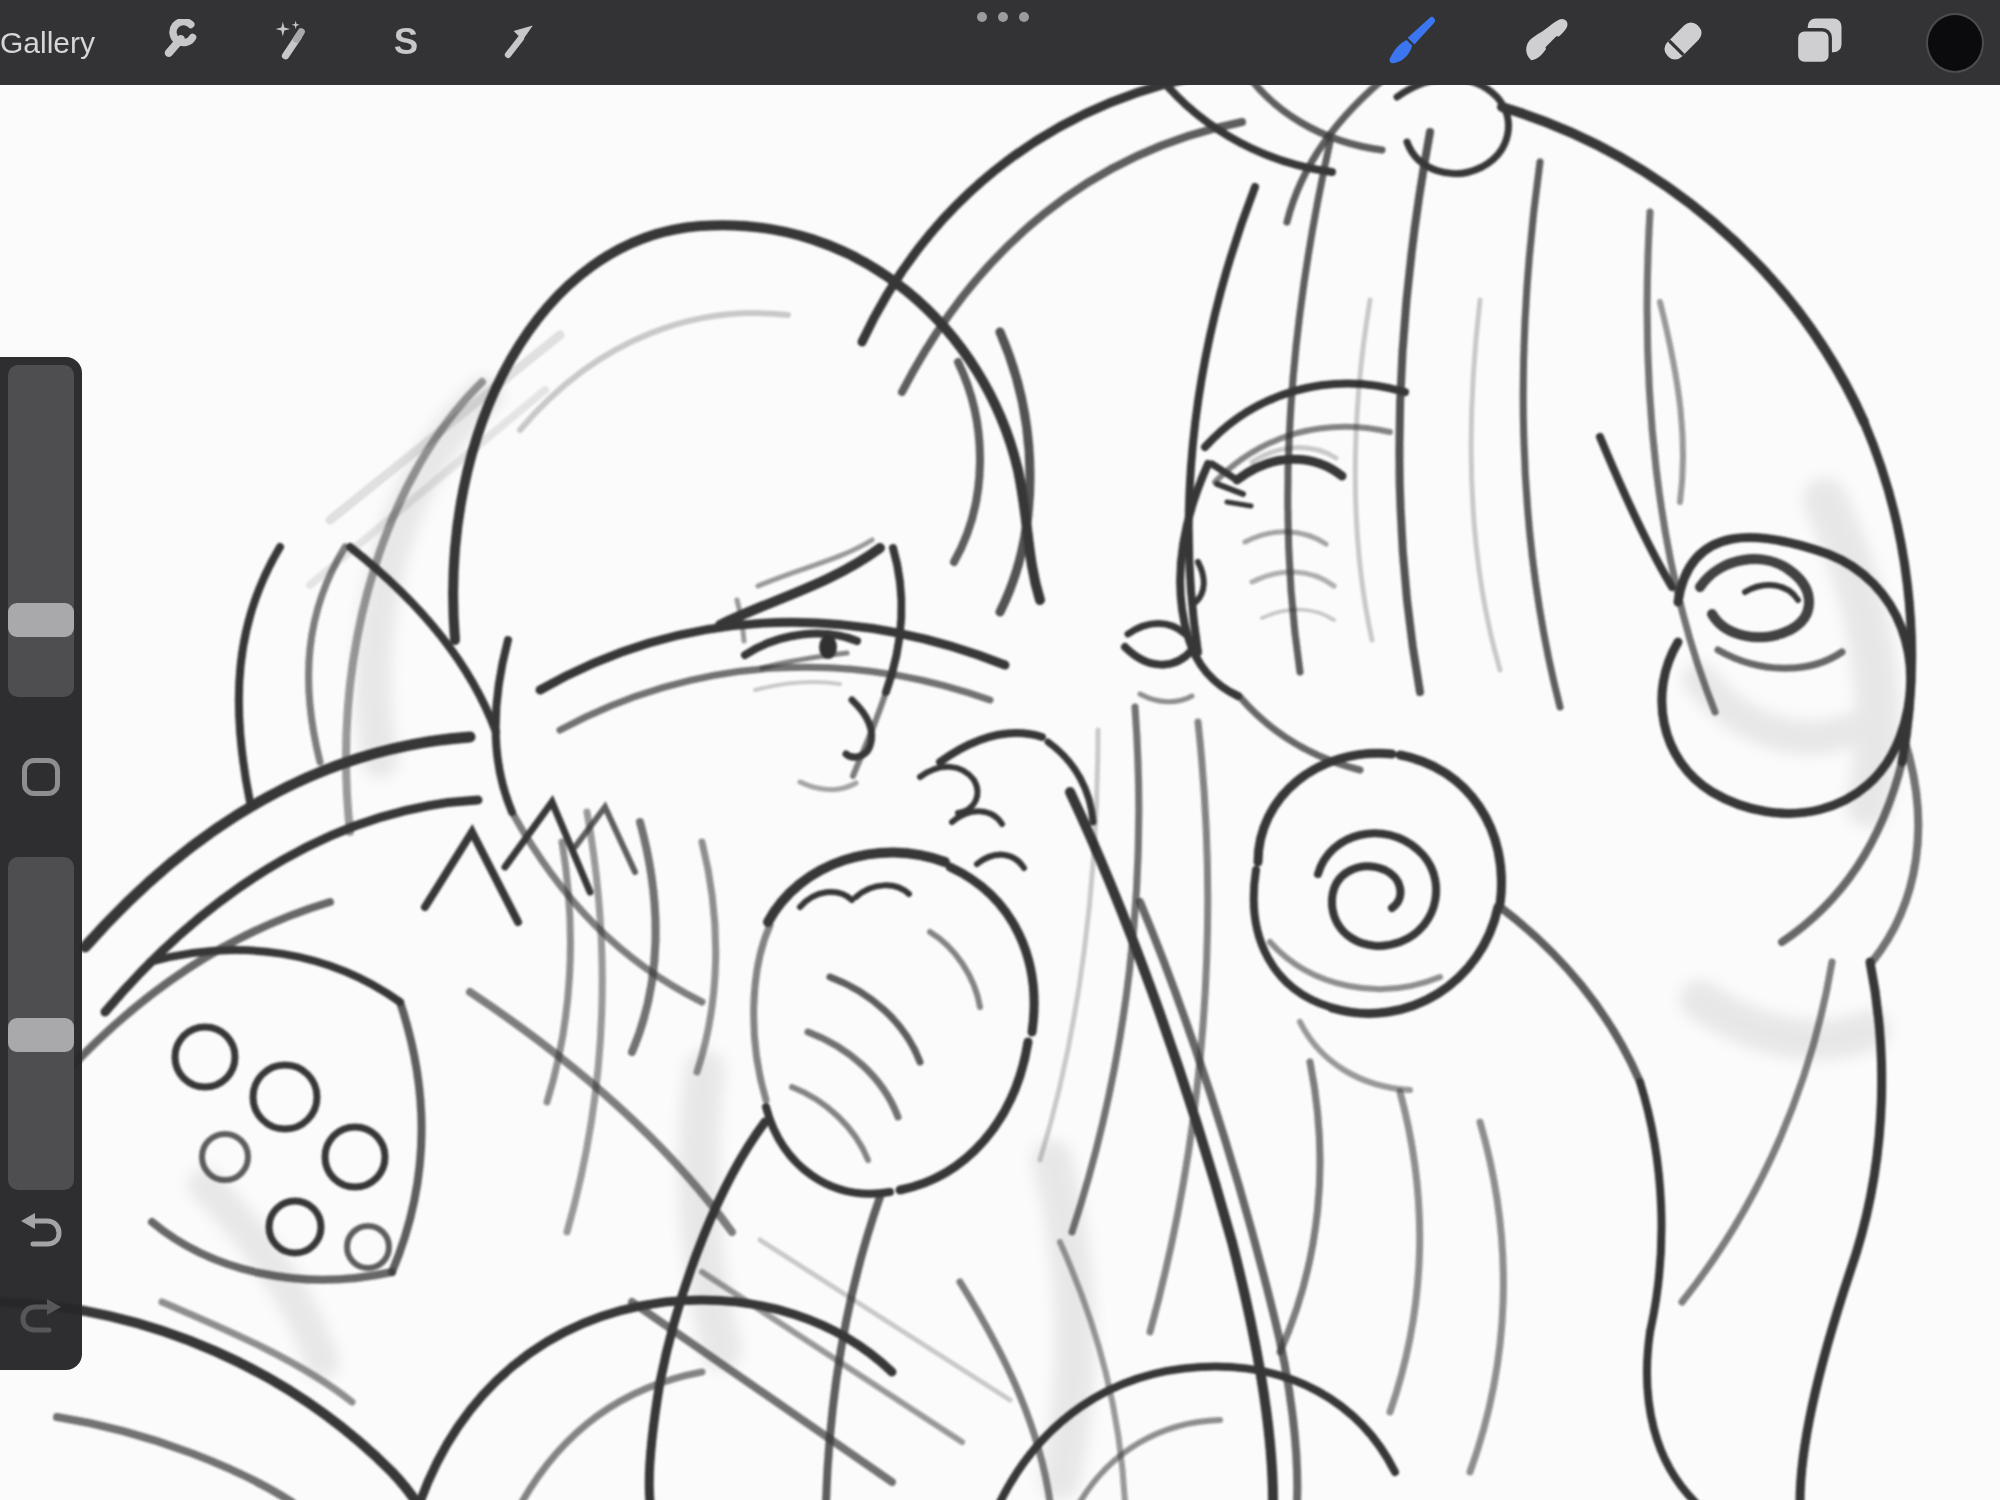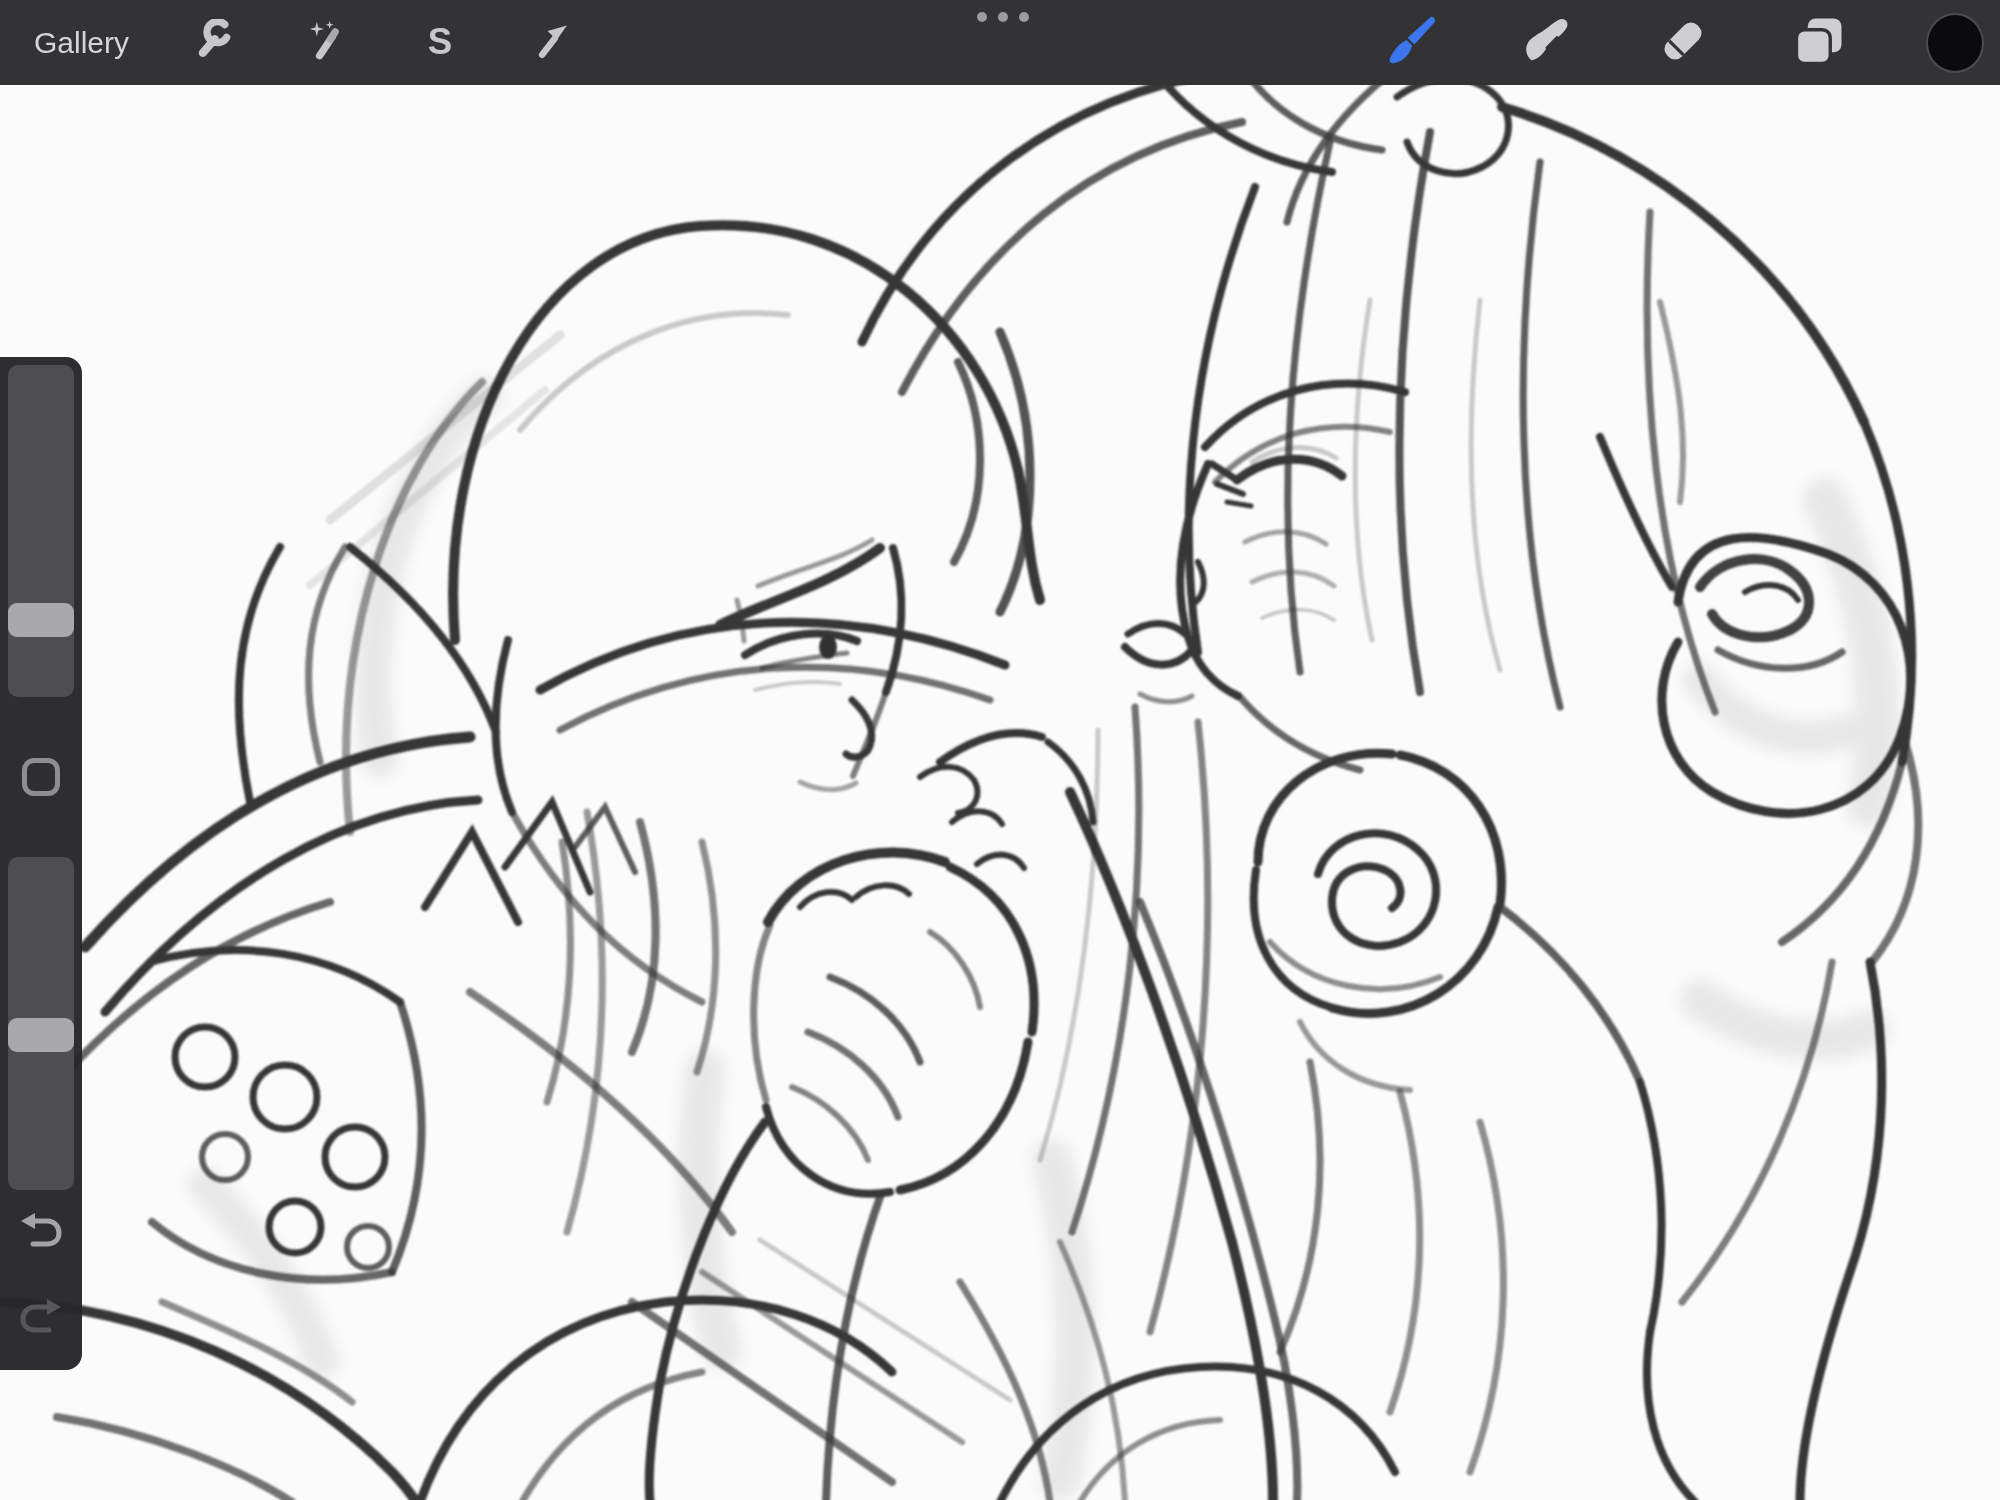--- a/index.html
+++ b/index.html
@@ -3,21 +3,21 @@
 <meta charset="utf-8">
 <style>
   html,body{margin:0;padding:0;background:#111;}
   .screen{position:relative;width:2000px;height:1500px;overflow:hidden;background:#fbfbfb;
           font-family:"Liberation Sans",sans-serif;}
   
   .artwork{position:absolute;left:0;top:0;width:2000px;height:1500px;z-index:1;}
   
   .toolbar{position:absolute;top:0;left:0;width:100%;height:85px;background:#333335;z-index:3;}
   .toolbar button{background:transparent;border:none;padding:0;cursor:default;}
-  .tleft{position:absolute;left:0;top:0;height:85px;display:flex;align-items:center;padding-left:34px;}
+  .tleft{position:absolute;left:0;top:0;height:85px;display:flex;align-items:center;}
   .gallery{font-size:30px;color:#d6d6d8;font-family:"Liberation Sans",sans-serif;}
   .cbtn{width:62px;height:62px;border-radius:50%;background:#1d1d1f;display:flex;
         align-items:center;justify-content:center;margin-left:52px;}
   .cbtn:first-of-type{margin-left:37px;}
   .cbtn svg{width:44px;height:44px;}
   .dots{position:absolute;left:977px;top:12px;display:flex;gap:11px;}
   .dots span{width:10px;height:10px;border-radius:50%;background:#9c9c9e;display:block;}
   .tright{position:absolute;right:16px;top:0;height:85px;display:flex;align-items:center;gap:78px;}
   .tool{width:58px;height:58px;display:flex;align-items:center;justify-content:center;}
   .tool svg{width:54px;height:54px;fill:#cfcfd1;}

